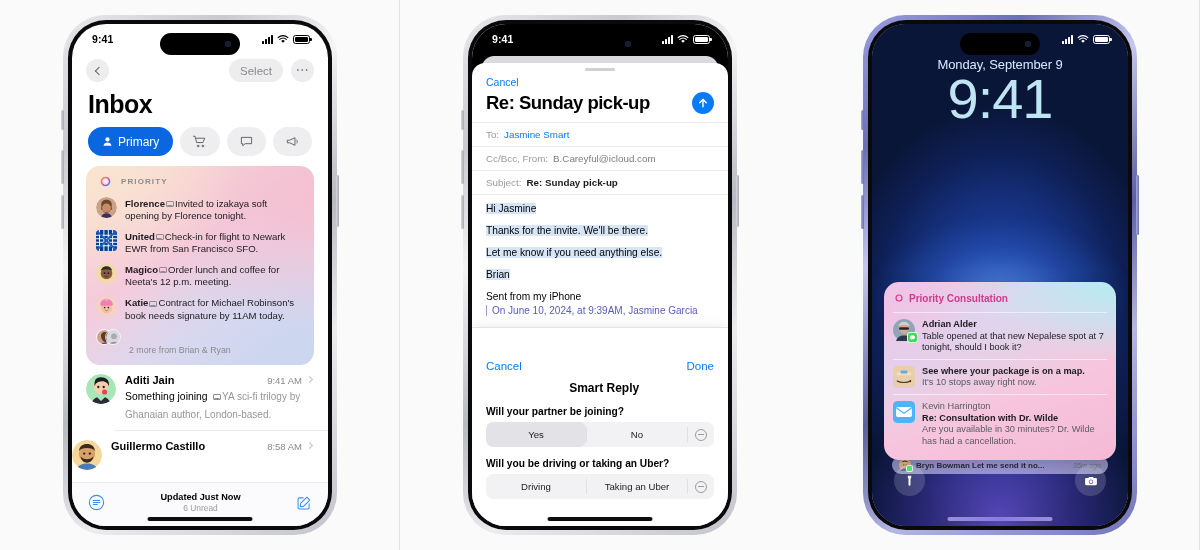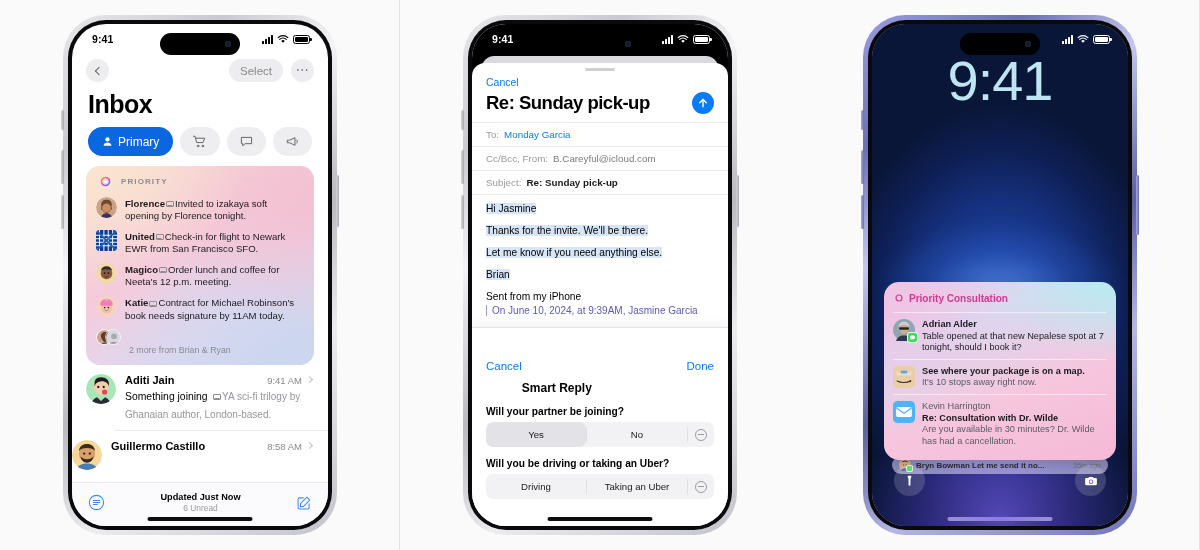--- a/index.html
+++ b/index.html
@@ -181,21 +181,21 @@
   .quote { border-left:1.6px solid #9b9bd6; padding-left:5px; color:#5a5ab8; font-size:10px; margin-top:2px; }
 
   .smart {
     position:absolute; left:0; right:0; bottom:0;
     background:#fff; border-top:1px solid #e4e4e6;
     padding:0 0 18px 0;
     box-shadow:0 -3px 10px rgba(0,0,0,.06);
   }
   .smart-head { display:flex; align-items:center; padding:9px 14px 9px 14px; }
   .smart-head .l { color:#0b7bf5; font-size:11.5px; }
-  .smart-head .c { flex:1; text-align:left; font-size:12px; font-weight:bold;margin-top:44px; }
+  .smart-head .c { flex:1; text-align:center; font-size:12px; font-weight:bold;margin-top:44px; }
   .smart-head .r { color:#0b7bf5; font-size:11.5px; }
   .smart-q { font-size:10.2px; font-weight:bold; padding:2px 14px 5px 14px; }
   .seg { display:flex; margin:0 14px 9px 14px; border-radius:7px; background:#f2f2f5; overflow:hidden; height:25px; }
   .seg-opt { flex:1; display:flex; align-items:center; justify-content:center; font-size:9.6px; color:#1b1b1f; }
   .seg-opt.sel { background:#e3e3e7; border-radius:7px; }
   .seg-div { width:1px; background:#e0e0e4; margin:5px 0; }
   .seg-more { width:26px; display:flex; align-items:center; justify-content:center; }
   .minus-c { width:12px;height:12px;border-radius:50%;border:1.1px solid #9a9aa0;display:flex;align-items:center;justify-content:center; }
   .minus-c i { width:6px;height:1.1px;background:#9a9aa0;display:block; }
   .home-ind.dark { background:#0d0d0d; }
@@ -571,21 +571,21 @@
               <span class="send-btn">
                 <svg width="12" height="12" viewBox="0 0 16 16" fill="none" stroke="#fff" stroke-width="1.9" stroke-linecap="round" stroke-linejoin="round">
                     <path d="M8 13V3.4"></path>
                     <path d="M3.6 7.6 8 3.2l4.4 4.4"></path>
                   </svg>
               </span>
             </div>
 
             <div class="cmp-field">
               <span class="cmp-lbl">To:</span>
-              <span class="cmp-val link">Monday Garcia</span>
+              <span class="cmp-val link">Jasmine Smart</span>
             </div>
             <div class="cmp-field">
               <span class="cmp-lbl">Cc/Bcc, From:</span>
               <span class="cmp-val gray">B.Careyful@icloud.com</span>
             </div>
             <div class="cmp-field">
               <span class="cmp-lbl">Subject:</span>
               <span class="cmp-val b">Re: Sunday pick-up</span>
             </div>
 
@@ -671,20 +671,21 @@
               </span>
               <span class="ic-batt">
                   <i></i>
                 </span>
             </span>
             <div class="notch">
                 <span class="cam"></span>
               </div>
           </div>
 
+          <div class="lock-date">Monday, September 9</div>
           <div class="lock-time">9:41</div>
 
           <div class="notif-panel">
             <div class="np-head">
               <span>
                 <svg width="10" height="10" viewBox="0 0 20 20" fill="none" stroke="#d2398e" stroke-width="2.2">
                     <circle cx="10" cy="10" r="6"></circle>
                   </svg>
               </span>
               <span class="t">Priority Consultation</span>

